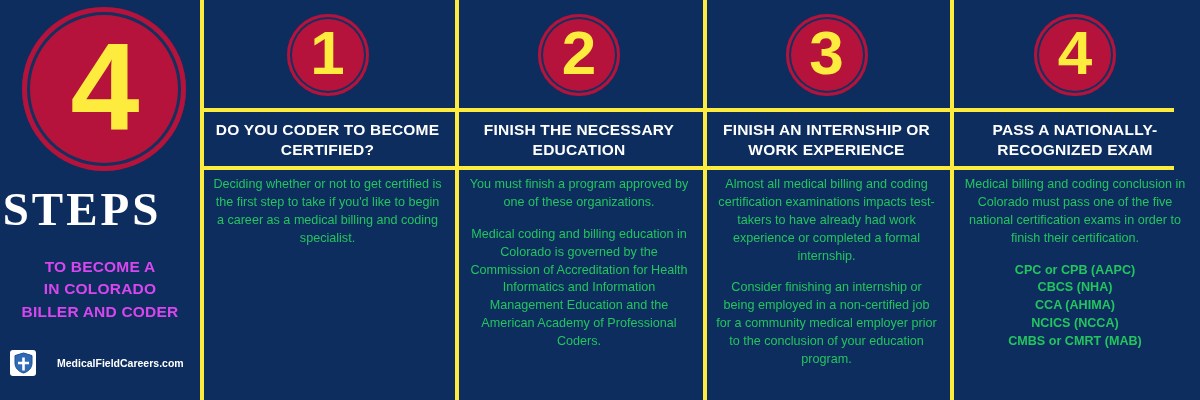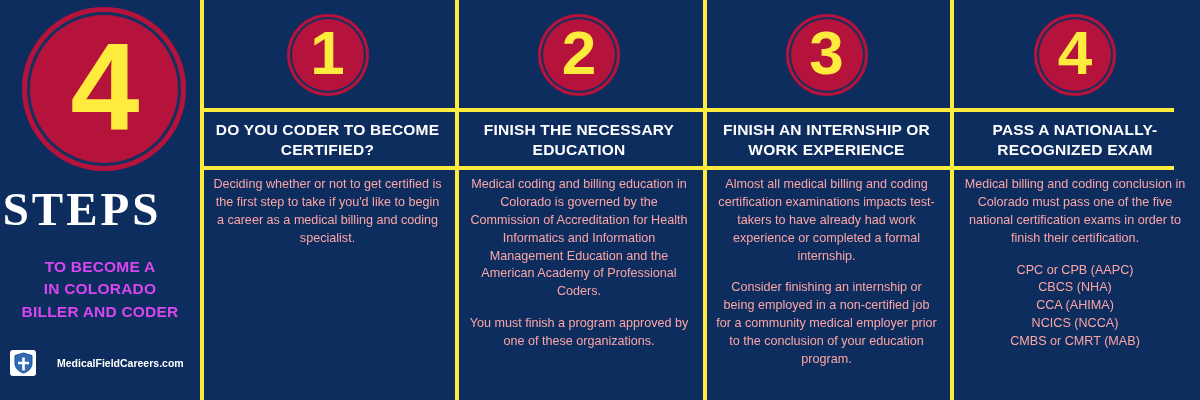--- a/index.html
+++ b/index.html
@@ -156,37 +156,38 @@
     font-weight: bold;
     line-height: 1.3;
     letter-spacing: 0.2px;
   }
   .col-body {
     position: absolute;
     top: 176px;
     left: 12px;
     right: 12px;
     text-align: center;
-    color: #fca5a5;
+    color: #22c55e;
     font-size: 12.6px;
     line-height: 1.42;
   }
   .col-body p {
     margin: 0 0 14px 0;
   }
   .col-body p:last-child {
     margin-bottom: 0;
   }
   .exam-list {
     margin: 0;
     padding: 0;
     list-style: none;
   }
   .exam-list li {
     line-height: 1.42;
+    font-weight: bold;
   }
 </style>
 </head>
 <body>
 
 <div id="infographic">
 
   <div id="hero">
 
     <div class="hero-badge">
@@ -237,22 +238,22 @@
       <div class="col-badge">
         <span class="col-badge-num">2</span>
       </div>
     </div>
 
     <div class="rule-h" style="left:4px; right:0; top:108px;"></div>
     <div class="col-title">FINISH THE NECESSARY EDUCATION</div>
     <div class="rule-h" style="left:4px; right:0; top:166px;"></div>
 
     <div class="col-body">
+      <p>You must finish a program approved by one of these organizations.</p>
       <p>Medical coding and billing education in Colorado is governed by the Commission of Accreditation for Health Informatics and Information Management Education and the American Academy of Professional Coders.</p>
-      <p>You must finish a program approved by one of these organizations.</p>
     </div>
   </div>
 
   <div class="col" style="left:703px; width:247px;">
     <div class="col-rule-v" style="left:0;"></div>
 
     <div class="col-badge-area">
       <div class="col-badge">
         <span class="col-badge-num">3</span>
       </div>

